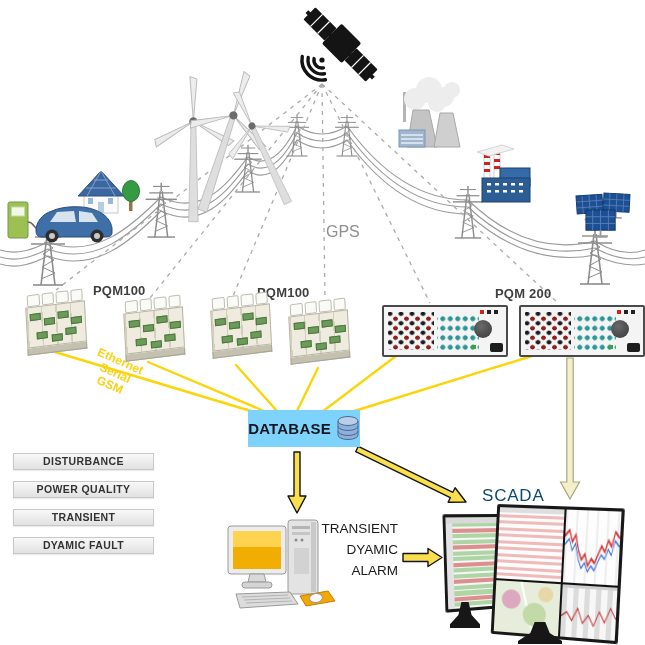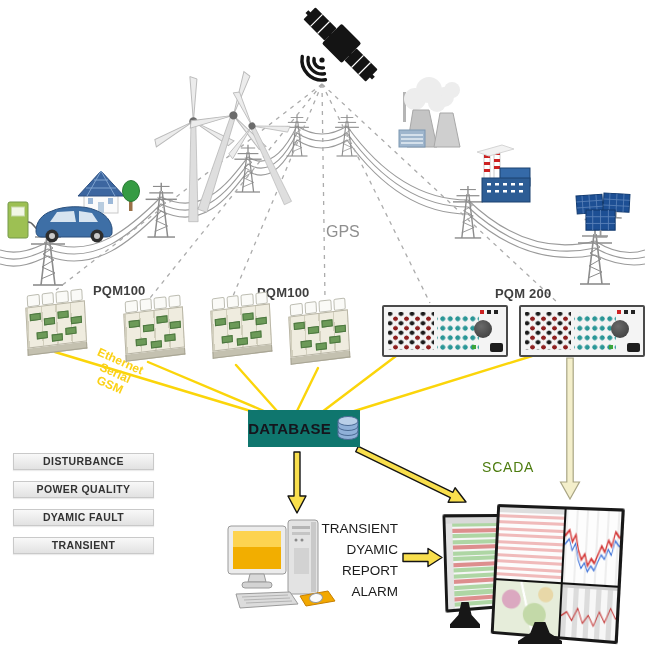--- a/index.html
+++ b/index.html
@@ -3,35 +3,35 @@
 <meta charset="utf-8">
 <style>
   html,body{margin:0;padding:0;}
   body{width:645px;height:645px;position:relative;overflow:hidden;background:#fff;
        font-family:"Liberation Sans", sans-serif;}
   .abs{position:absolute;}
 
   
   .pqm-label{position:absolute;font-size:13px;font-weight:bold;color:#3f3f3f;letter-spacing:.2px;}
   .gps-label{position:absolute;left:326px;top:223px;font-size:16px;color:#8f8f8f;}
-  .scada-label{position:absolute;left:482px;top:459px;font-size:14px;color:#4d7c0f;letter-spacing:.8px;}
+  .scada-label{position:absolute;left:482px;top:486px;font-size:17px;color:#0c4a6e;letter-spacing:.8px;}
   .conn-label{position:absolute;left:76px;top:354px;width:78px;transform:rotate(24deg);
               color:#FBD116;font-weight:bold;font-size:12px;line-height:13px;text-align:center;}
   .functions{position:absolute;left:300px;top:518px;width:98px;text-align:right;
              font-size:13.5px;line-height:21px;color:#1b1b1b;}
 
   
   .features{position:absolute;left:13px;top:453px;width:141px;}
   .feature{height:15px;line-height:15px;margin-bottom:11px;text-align:center;
            font-size:10.5px;font-weight:bold;letter-spacing:.4px;color:#323232;
            background:linear-gradient(180deg,#f8f8f8,#e2e2e2);
            border:1px solid #c9c9c9;box-shadow:0 1px 1px rgba(0,0,0,.08);}
 
   
-  .db-box{position:absolute;left:248px;top:410px;width:112px;height:37px;background:#0f766e;
+  .db-box{position:absolute;left:248px;top:410px;width:112px;height:37px;background:#7dd3fc;
           display:flex;align-items:center;justify-content:center;gap:5px;}
   .db-box .db-text{font-size:15px;font-weight:bold;color:#15151d;letter-spacing:.2px;}
 
   
   .pqm100{position:absolute;width:60px;height:60px;transform:rotate(-7deg) skewX(-4deg);}
   .pqm100 .caps{height:12px;display:flex;gap:2px;padding:0 2px;}
   .pqm100 .caps span{flex:1;background:#fafaf7;border:1px solid #bdbdb2;border-radius:2px;}
   .pqm100 .mbody{position:relative;height:39px;border:1px solid #b9b6a6;
         background:#efecdf;
         background-image:repeating-linear-gradient(90deg,#d2cfbd 0 1.5px,rgba(0,0,0,0) 1.5px 14.5px);}
@@ -376,22 +376,22 @@
   <svg width="24" height="27" viewBox="0 0 24 27">
     <path d="M2,6 V20 a10,4.5 0 0 0 20,0 V6" fill="#8fb0d8" stroke="#4a6a94"></path>
     <path d="M2,11 a10,4.5 0 0 0 20,0 M2,16 a10,4.5 0 0 0 20,0" fill="none" stroke="#4a6a94"></path>
     <ellipse cx="12" cy="6" rx="10" ry="4.5" fill="#b9cfe8" stroke="#4a6a94"></ellipse>
   </svg>
 </div>
 
 <div class="features">
   <div class="feature">DISTURBANCE</div>
   <div class="feature">POWER QUALITY</div>
+  <div class="feature">TRANSIENT</div>
   <div class="feature">DYAMIC FAULT</div>
-  <div class="feature">TRANSIENT</div>
 </div>
 
 <svg class="computer" width="112" height="98" viewBox="0 0 112 98">
   <rect x="62" y="2" width="30" height="74" rx="3" fill="#e3e3e3" stroke="#9a9a9a"></rect>
   <rect x="85" y="4" width="5" height="70" fill="#c9c9c9"></rect>
   <rect x="66" y="8" width="18" height="3" fill="#b5b5b5"></rect>
   <rect x="66" y="14" width="18" height="3" fill="#c5c5c5"></rect>
   <rect x="68" y="30" width="15" height="26" fill="#d2d2d2"></rect>
   <circle cx="70" cy="22" r="1.5" fill="#8a8a8a"></circle>
     <circle cx="76" cy="22" r="1.5" fill="#8a8a8a"></circle>
@@ -402,21 +402,20 @@
   <rect x="16" y="64" width="30" height="6" rx="3" fill="#d3d3d3" stroke="#9a9a9a"></rect>
   <polygon points="10,76 64,74 72,86 14,90" fill="#dcdcdc" stroke="#9a9a9a"></polygon>
   <path d="M16,79 L62,77 M18,82 L64,80 M20,85 L66,83" stroke="#b3b3b3" stroke-width="1"></path>
   <polygon points="74,78 102,73 109,83 80,88" fill="#f2a800" stroke="#c77f00"></polygon>
   <ellipse cx="90" cy="80" rx="6.5" ry="4.5" fill="#fafafa" stroke="#999999" transform="rotate(-8 90 80)"></ellipse>
 </svg>
 
 <div class="functions">
   <div>TRANSIENT</div>
   <div>DYAMIC</div>
-  <div>REPORT</div>
   <div>ALARM</div>
 </div>
 
 <div class="scada-label">SCADA</div>
 
 <div class="scada-wall">
   <div class="mon mon-left">
     <div class="screen"></div>
   </div>
   <div class="mon mon-right">

